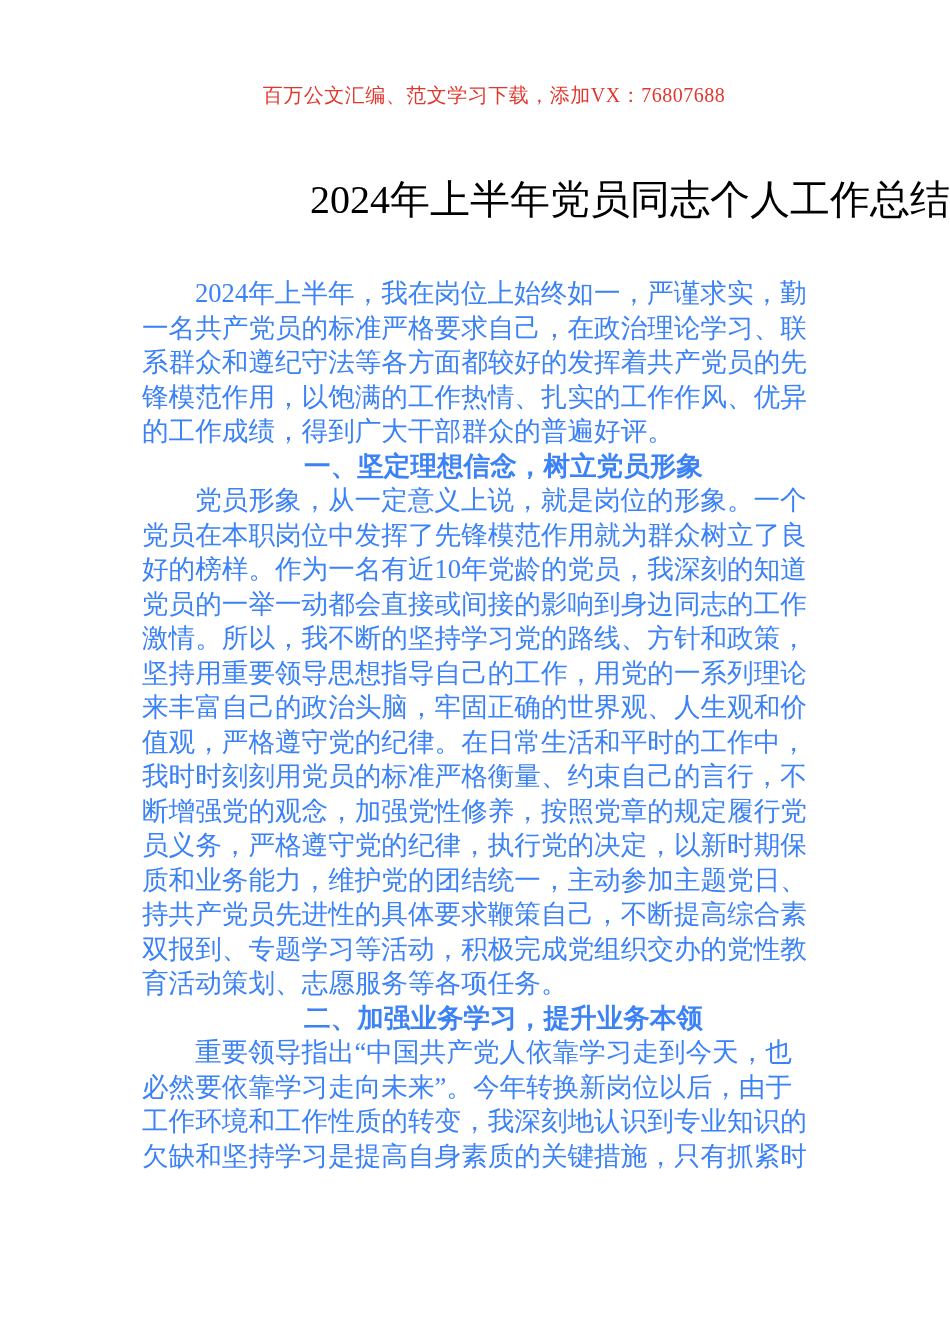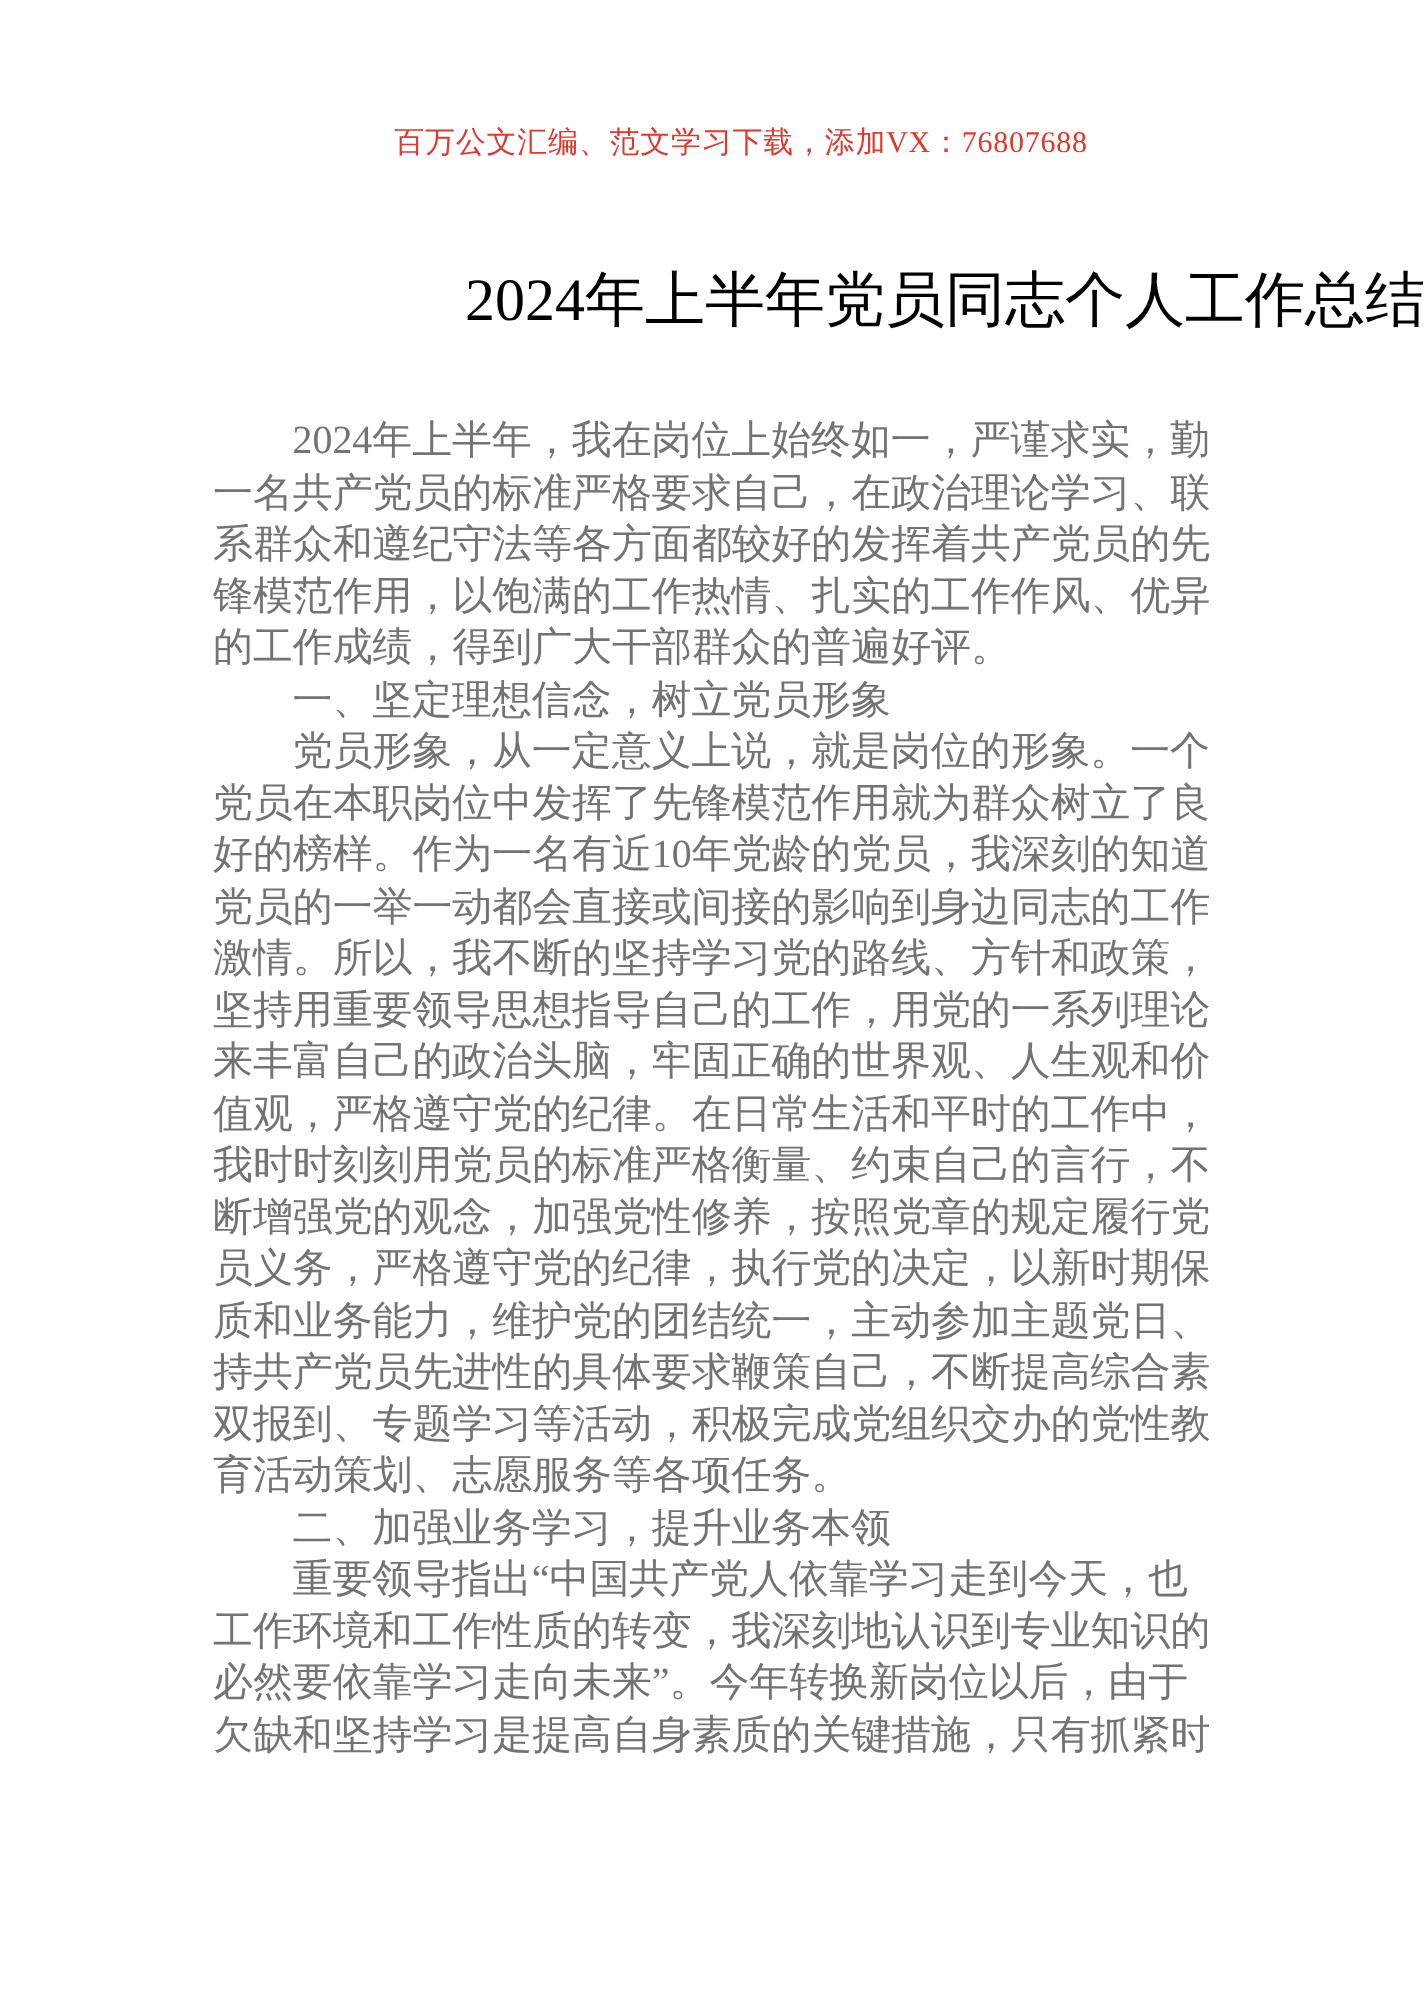--- a/index.html
+++ b/index.html
@@ -53,32 +53,33 @@
     height: 34.5px;
     line-height: 34.5px;
     font-size: 26.6px;
     white-space: nowrap;
     overflow: visible;
   }
   .line.indent {
     text-indent: 53px;
   }
   .block.heading .line {
-    font-weight: 400;
+    font-weight: 700;
+    text-align: center;
   }
 </style>
 </head>
 <body>
 
 <div class="page" style="background: rgb(255, 255, 255); border-radius: 26px;">
   <div class="promo" style="color: rgb(224, 56, 46);">百万公文汇编、范文学习下载，添加VX：76807688</div>
 
   <h1 class="doc-title">2024年上半年党员同志个人工作总结</h1>
 
-  <div class="doc-body" style="color: #737373;">
+  <div class="doc-body" style="color: #3b82f6;">
       <div class="block paragraph">
         <div class="line indent">2024年上半年，我在岗位上始终如一，严谨求实，勤</div>
         <div class="line">一名共产党员的标准严格要求自己，在政治理论学习、联</div>
         <div class="line">系群众和遵纪守法等各方面都较好的发挥着共产党员的先</div>
         <div class="line">锋模范作用，以饱满的工作热情、扎实的工作作风、优异</div>
         <div class="line">的工作成绩，得到广大干部群众的普遍好评。</div>
       </div>
       <div class="block heading">
         <div class="line indent">一、坚定理想信念，树立党员形象</div>
       </div>
@@ -97,18 +98,18 @@
         <div class="line">质和业务能力，维护党的团结统一，主动参加主题党日、</div>
         <div class="line">持共产党员先进性的具体要求鞭策自己，不断提高综合素</div>
         <div class="line">双报到、专题学习等活动，积极完成党组织交办的党性教</div>
         <div class="line">育活动策划、志愿服务等各项任务。</div>
       </div>
       <div class="block heading">
         <div class="line indent">二、加强业务学习，提升业务本领</div>
       </div>
       <div class="block paragraph">
         <div class="line indent">重要领导指出“中国共产党人依靠学习走到今天，也</div>
+        <div class="line">必然要依靠学习走向未来”。今年转换新岗位以后，由于</div>
         <div class="line">工作环境和工作性质的转变，我深刻地认识到专业知识的</div>
-        <div class="line">必然要依靠学习走向未来”。今年转换新岗位以后，由于</div>
         <div class="line">欠缺和坚持学习是提高自身素质的关键措施，只有抓紧时</div>
       </div>
     </div>
 </div>
 
 </body></html>

